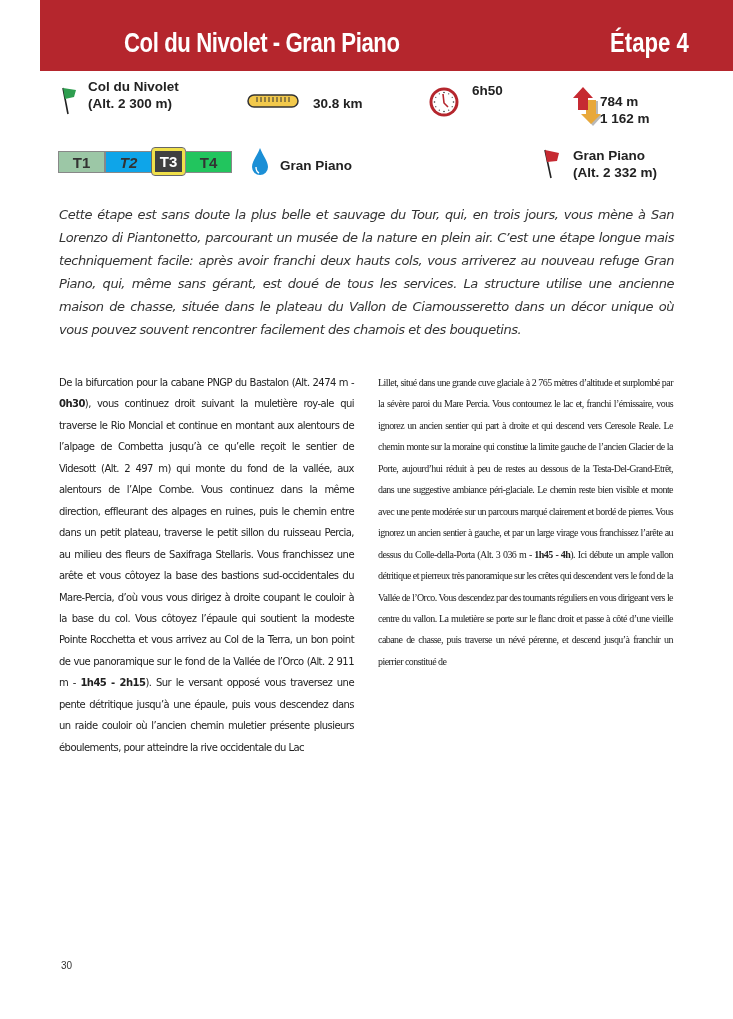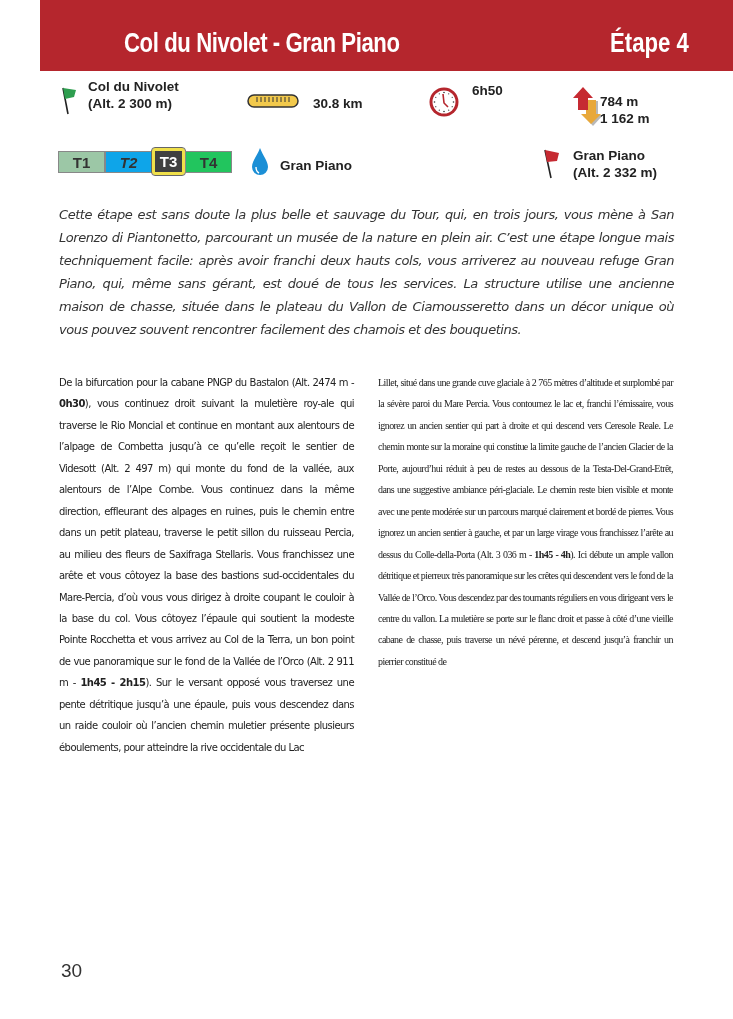--- a/index.html
+++ b/index.html
@@ -16,21 +16,21 @@
   .grade .t1 { background:#9cc7a6; }
   .grade .t2 { background:#0ea5e9;font-style:italic; }
   .grade .t3 { background:#404040; color:#fff; border:3px solid #f0e04a; outline:1px solid #666; width:33px; height:27px; margin-top:-3px; border-radius:3px; }
   .grade .t4 { background:#22c55e; }
 
   .intro { position:absolute; left:59px; top:203px; width:615px; font-family:"DejaVu Sans", sans-serif; font-style:italic; font-size:13px; line-height:23px; color:#333; text-align:justify; letter-spacing:-0.45px; }
   .col { position:absolute; top:372px; width:295px; font-family:"DejaVu Sans", sans-serif; font-size:10px; line-height:21.45px; color:#222; text-align:justify; letter-spacing:-0.55px; }
   .col b { font-weight:bold; }
   .col-left { left:59px; }
   .col-right { left:378px;font-family:Liberation Serif, serif; }
-  .pagenum { position:absolute; left:61px; top:960px; font-size:19px; color:#333; }
+  .pagenum { position:absolute; left:61px; top:960px; font-size:10px; color:#333; }
 </style>
 </head>
 <body>
 
 <div class="banner">
   <div class="title">Col du Nivolet - Gran Piano</div>
   <div class="stage">Étape 4</div>
 </div>
 
 <svg class="icon" style="left:60px;top:86px" width="18" height="30" viewBox="0 0 18 30">

